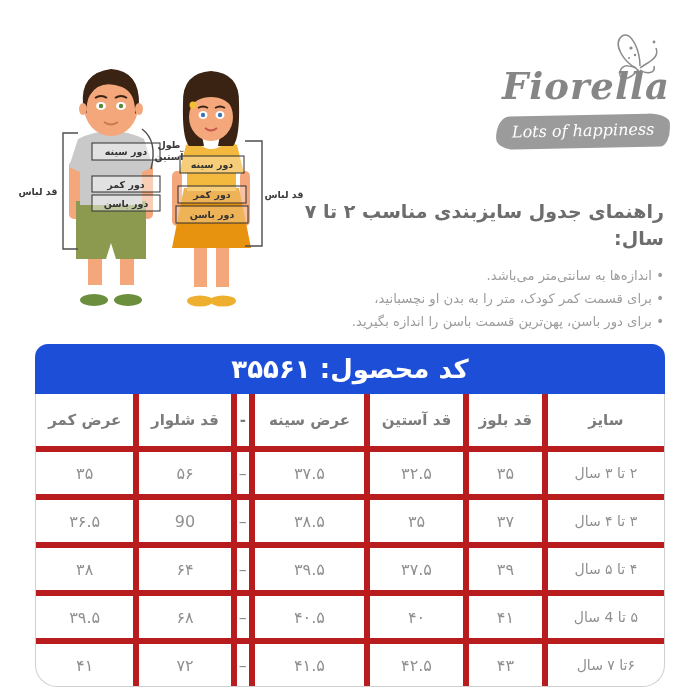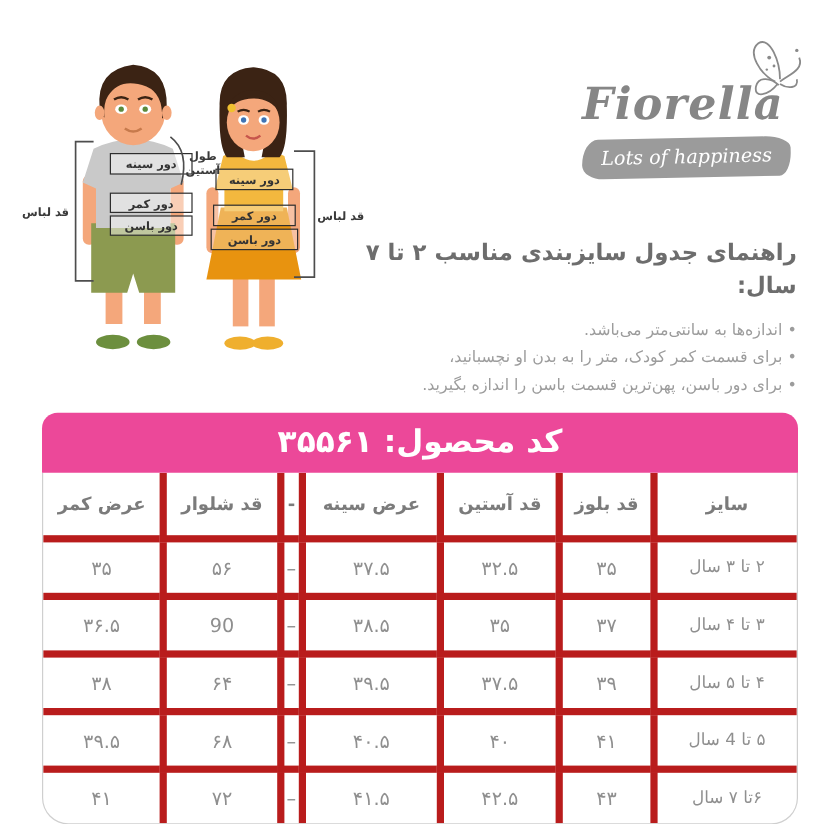--- a/index.html
+++ b/index.html
@@ -1,47 +1,47 @@
 <!DOCTYPE html>
 <html lang="fa"><head>
 <meta charset="utf-8">
 <style>
   html,body{margin:0;padding:0;background:#fff;}
   body{font-family:"DejaVu Sans",sans-serif;}
   .page{position:relative;width:700px;height:700px;background:#fff;overflow:hidden;margin:0 auto;}
 
   
-  .logo{position:absolute;top:26px;right:20px;width:195px;text-align:left;}
+  .logo{position:absolute;top:26px;right:30px;width:195px;text-align:right;}
   .butterfly{position:absolute;top:2px;right:2px;}
   .brand-name{margin-top:42px;font-family:"DejaVu Serif",serif;font-style:italic;font-weight:bold;
     font-size:37px;color:#868686;letter-spacing:1px;line-height:1;}
   .tagline{display:inline-block;margin-top:10px;padding:6px 16px 8px;background:#9b9b9b;color:#fff;
     font-family:"DejaVu Serif",serif;font-style:italic;font-size:16px;
     border-radius:14px 22px 10px 18px / 22px 10px 20px 12px;transform:rotate(-1.2deg);}
 
   
   .guide{position:absolute;top:198px;right:36px;width:390px;direction:rtl;text-align:right;}
   .guide-heading{font-size:19px;font-weight:bold;color:#6d6d6d;margin:0 0 13px 0;line-height:1.4;}
   .guide-bullet{font-size:13.2px;color:#9c9c9c;line-height:1.75;}
   .guide-bullet.cont{padding-right:7px;}
 
   
   .size-table-wrap{position:absolute;top:344px;left:35px;width:630px;}
-  .code-bar{height:50px;line-height:50px;background:#ec4899;color:#fff;text-align:center;
+  .code-bar{height:50px;line-height:50px;background:#1d4ed8;color:#fff;text-align:center;
     font-size:26px;font-weight:bold;border-radius:13px 13px 0 0;direction:rtl;}
   .grid-wrap{border:1px solid #cfcfcf;border-top:none;border-radius:0 0 22px 22px;overflow:hidden;}
   table.size-grid{width:100%;border-collapse:collapse;direction:rtl;border-style:hidden;}
   .size-grid th,.size-grid td{border:6px solid #b91c1c;text-align:center;vertical-align:middle;padding:0;}
   .size-grid th{height:52px;font-size:15px;font-weight:bold;color:#7b7b7b;}
   .size-grid td{height:42px;font-size:16px;color:#8f8f8f;}
   .size-grid .col-size{width:19%;}
   .size-grid td.size-label{font-size:14px;font-weight:normal;color:#8f8f8f;}
 
   
-  .diagram{position:absolute;top:28px;left:12px;width:295px;height:268px;}
+  .diagram{position:absolute;top:43px;left:12px;width:295px;height:268px;}
   svg text{font-family:"DejaVu Sans",sans-serif;}
 </style>
 </head>
 <body>
 
 <div class="page">
 
   <div class="diagram">
     <svg width="295" height="268" viewBox="0 0 295 268">
 

